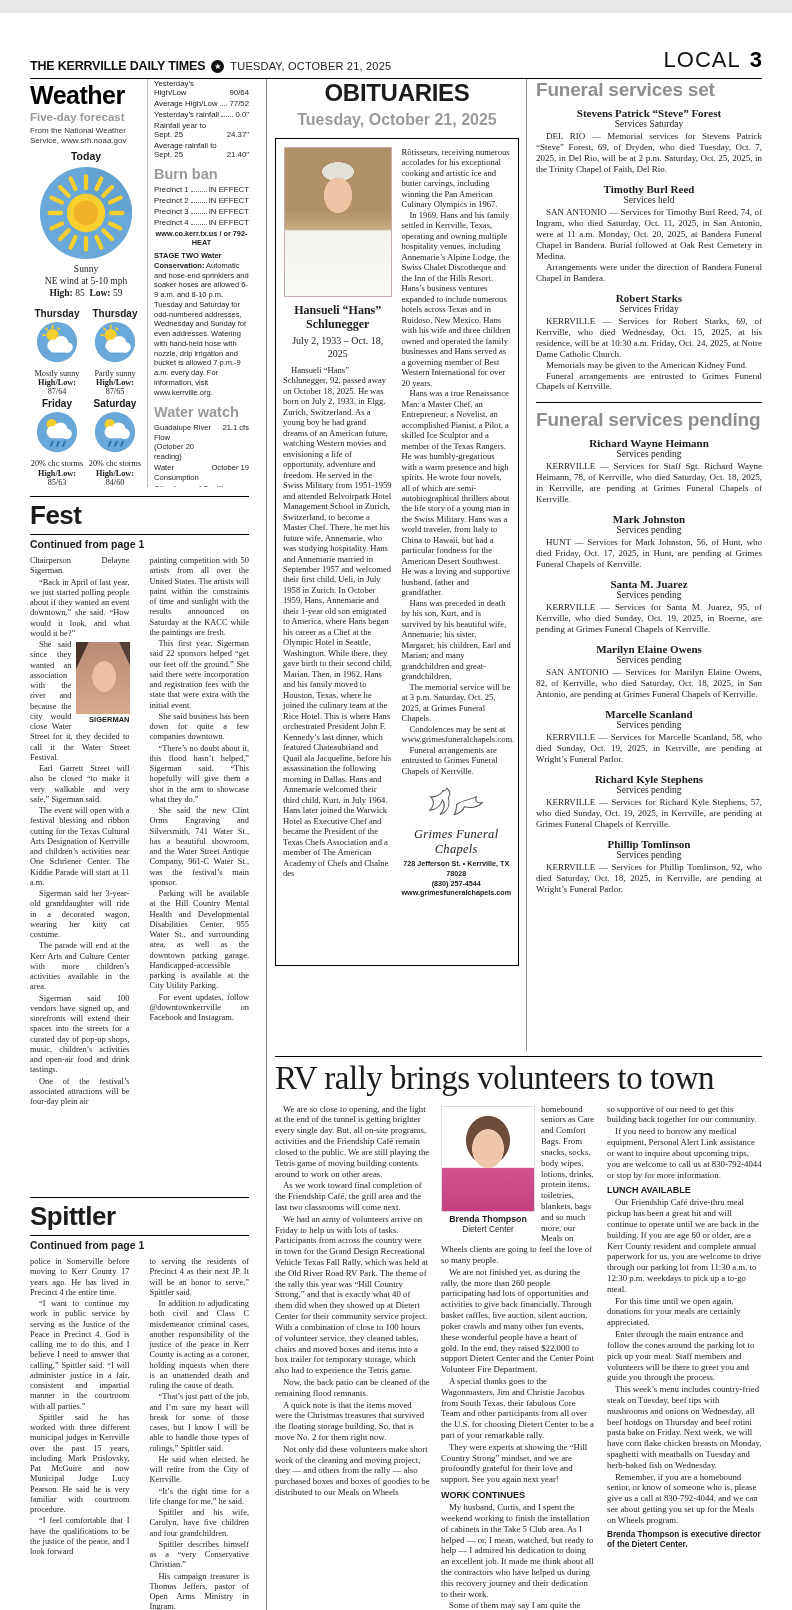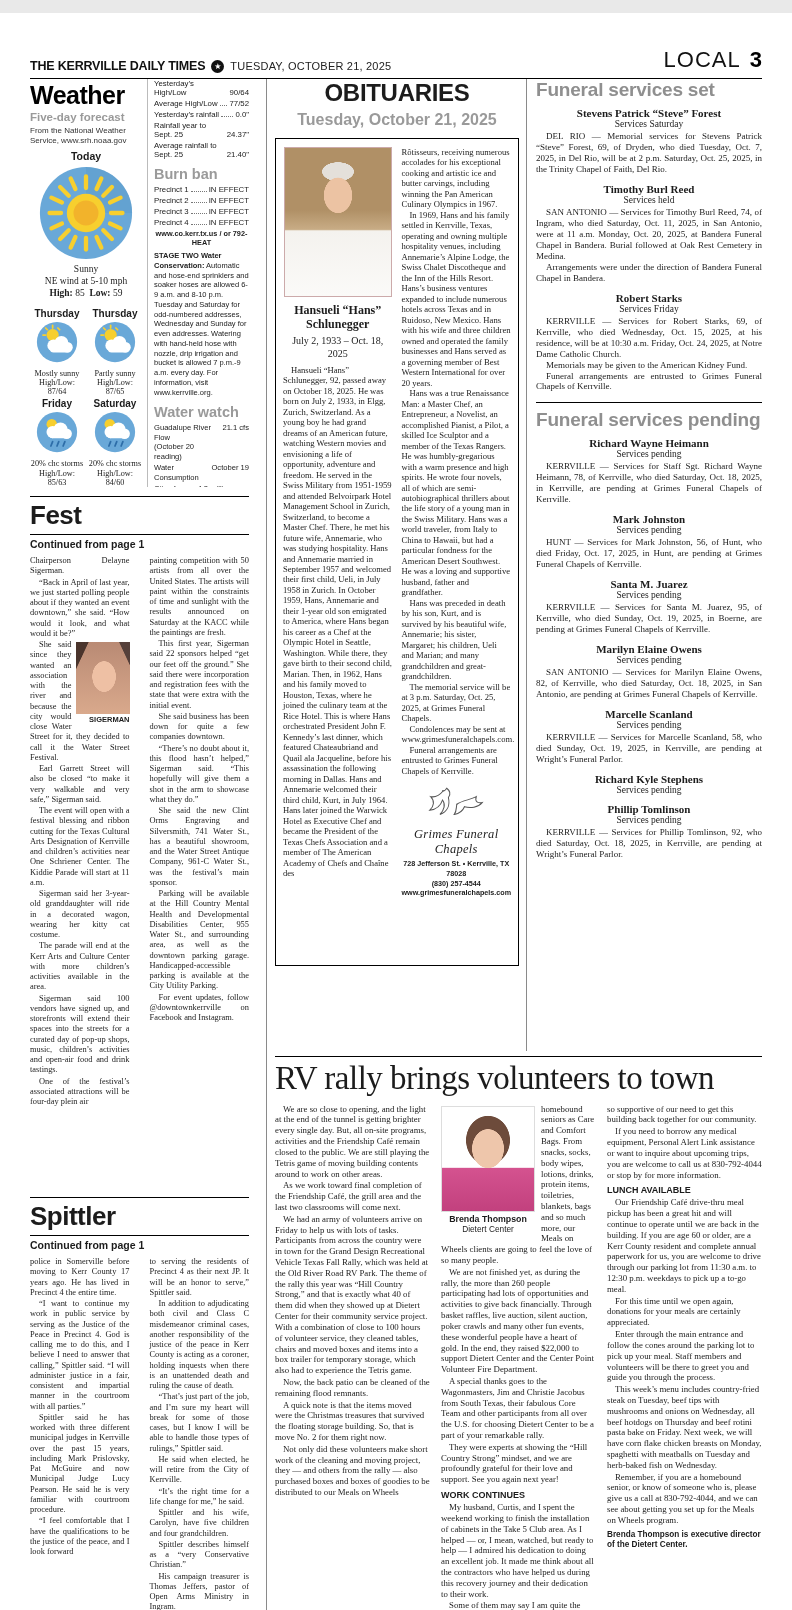--- a/index.html
+++ b/index.html
@@ -33,21 +33,21 @@
   .w-sub{font-size:11.5px;font-weight:bold;color:#9a9a9a;margin-bottom:3px;}
   .w-src{font-size:8px;color:#333;line-height:1.25;margin-bottom:4px;}
   .w-today{font-size:10.5px;font-weight:bold;text-align:center;margin:2px 0 3px;}
   .sun-big{display:block;margin:0 auto;}
   .w-cond{font-family:"Liberation Serif",serif;font-size:9.5px;text-align:center;line-height:1.25;margin-top:3px;}
   .w-cond .hl b{font-weight:bold;}
   .days{display:grid;grid-template-columns:1fr 1fr;gap:2px 4px;margin-top:8px;}
   .day{text-align:center;}
   .day .dname{font-size:10px;font-weight:bold;margin-bottom:2px;}
   .day .dcond{font-family:"Liberation Serif",serif;font-size:8.2px;line-height:1.2;margin-top:2px;}
-  .day .dhl{font-family:"Liberation Serif",serif;font-size:8.2px;font-weight:normal;}
+  .day .dhl{font-family:"Liberation Serif",serif;font-size:8.2px;font-weight:bold;}
   .day .dval{font-family:"Liberation Serif",serif;font-size:8.2px;}
   .lrow{display:flex;align-items:flex-end;font-size:7.8px;color:#222;margin-bottom:2px;}
   .lrow .dots{flex:1;border-bottom:1px dotted #777;margin:0 2px 2px;}
   .g-head{font-size:14.5px;font-weight:bold;color:#9a9a9a;margin:7px 0 3px;}
   .bb-url{font-size:7.3px;font-weight:bold;text-align:center;margin:2px 0 4px;}
   .conserv{font-size:7.5px;line-height:1.3;color:#222;margin-top:4px;}
   .conserv b{font-weight:bold;}
   .wrow{display:flex;justify-content:space-between;font-size:7.6px;line-height:1.25;margin-bottom:2px;}
   .wrow .wl{max-width:60%;}
   
@@ -415,21 +415,21 @@
               <div class="obit-dates">July 2, 1933 – Oct. 18, 2025</div>
               <div class="obit-text">
                   <p>Hansueli “Hans” Schlunegger, 92, passed away on October 18, 2025. He was born on July 2, 1933, in Elgg, Zurich, Switzerland. As a young boy he had grand dreams of an American future, watching Western movies and envisioning a life of opportunity, adventure and freedom. He served in the Swiss Military from 1951-1959 and attended Belvoirpark Hotel Management School in Zurich, Switzerland, to become a Master Chef. There, he met his future wife, Annemarie, who was studying hospitality. Hans and Annemarie married in September 1957 and welcomed their first child, Ueli, in July 1958 in Zurich. In October 1959, Hans, Annemarie and their 1-year old son emigrated to America, where Hans began his career as a Chef at the Olympic Hotel in Seattle, Washington. While there, they gave birth to their second child, Marian. Then, in 1962, Hans and his family moved to Houston, Texas, where he joined the culinary team at the Rice Hotel. This is where Hans orchestrated President John F. Kennedy’s last dinner, which featured Chateaubriand and Quail ala Jacqueline, before his assassination the following morning in Dallas. Hans and Annemarie welcomed their third child, Kurt, in July 1964. Hans later joined the Warwick Hotel as Executive Chef and became the President of the Texas Chefs Association and a member of The American Academy of Chefs and Chaîne des</p>
                 </div>
             </div>
             <div class="obit-c">
               <div class="obit-text cont-first">
                   <p>Rôtisseurs, receiving numerous accolades for his exceptional cooking and artistic ice and butter carvings, including winning the Pan American Culinary Olympics in 1967.</p>
                   <p>In 1969, Hans and his family settled in Kerrville, Texas, operating and owning multiple hospitality venues, including Annemarie’s Alpine Lodge, the Swiss Chalet Discotheque and the Inn of the Hills Resort. Hans’s business ventures expanded to include numerous hotels across Texas and in Ruidoso, New Mexico. Hans with his wife and three children owned and operated the family businesses and Hans served as a governing member of Best Western International for over 20 years.</p>
                   <p>Hans was a true Renaissance Man: a Master Chef, an Entrepreneur, a Novelist, an accomplished Pianist, a Pilot, a skilled Ice Sculptor and a member of the Texas Rangers. He was humbly-gregarious with a warm presence and high spirits. He wrote four novels, all of which are semi-autobiographical thrillers about the life story of a young man in the Swiss Military. Hans was a world traveler, from Italy to China to Hawaii, but had a particular fondness for the American Desert Southwest. He was a loving and supportive husband, father and grandfather.</p>
-                  <p>Hans was preceded in death by his son, Kurt, and is survived by his beautiful wife, Annemarie; his sister, Margaret; his children, Ueli and Marian; and many grandchildren and great-grandchildren.</p>
+                  <p>Hans was preceded in death by his son, Kurt, and is survived by his beautiful wife, Annemarie; his sister, Margaret; his children, Earl and Marian; and many grandchildren and great-grandchildren.</p>
                   <p>The memorial service will be at 3 p.m. Saturday, Oct. 25, 2025, at Grimes Funeral Chapels.</p>
                   <p>Condolences may be sent at www.grimesfuneralchapels.com.</p>
                   <p>Funeral arrangements are entrusted to Grimes Funeral Chapels of Kerrville.</p>
                 </div>
               <div class="grimes">
                 <svg width="60" height="38" viewBox="0 0 70 45">
                   <g fill="none" stroke="#555" stroke-width="1.2" stroke-linecap="round">
                     <path d="M20,8 C15,14 10,16 5,15 C10,20 9,26 4,31 C12,30 17,25 19,19"></path>
                     <path d="M19,19 C23,24 21,31 16,36 C25,33 28,25 26,16 C29,12 28,8 24,5 C22,8 21,9 19,8"></path>
                     <path d="M36,24 C43,19 52,19 59,15 C57,21 61,23 66,22 C61,28 52,29 45,27"></path>
@@ -509,20 +509,23 @@
             <div class="fentry">
               <div class="fname">Marcelle Scanland</div>
               <div class="fstatus">Services pending</div>
               <div class="fbody">
                   <p>KERRVILLE — Services for Marcelle Scanland, 58, who died Sunday, Oct. 19, 2025, in Kerrville, are pending at Wright’s Funeral Parlor.</p>
                 </div>
             </div>
             <div class="fentry">
               <div class="fname">Richard Kyle Stephens</div>
               <div class="fstatus">Services pending</div>
+              <div class="fbody">
+                  <p>KERRVILLE — Services for Richard Kyle Stephens, 57, who died Sunday, Oct. 19, 2025, in Kerrville, are pending at Grimes Funeral Chapels of Kerrville.</p>
+                </div>
             </div>
             <div class="fentry">
               <div class="fname">Phillip Tomlinson</div>
               <div class="fstatus">Services pending</div>
               <div class="fbody">
                   <p>KERRVILLE — Services for Phillip Tomlinson, 92, who died Saturday, Oct. 18, 2025, in Kerrville, are pending at Wright’s Funeral Parlor.</p>
                 </div>
             </div>
           </section>
         </div>

